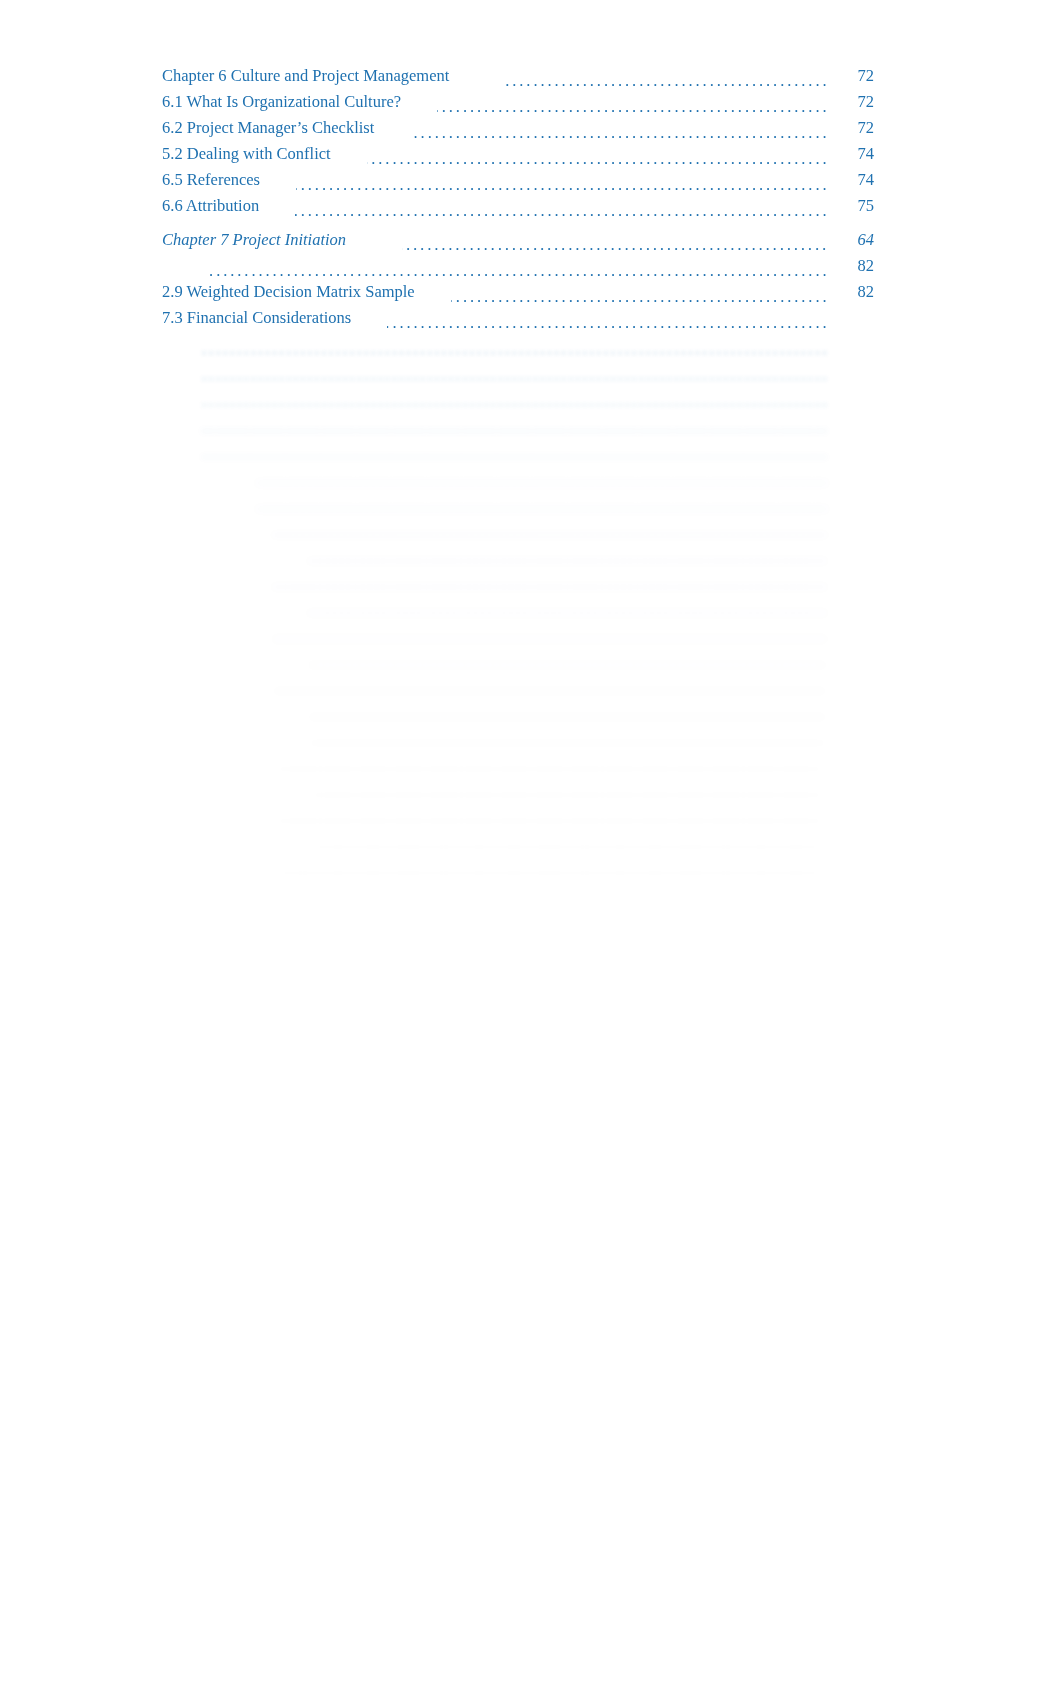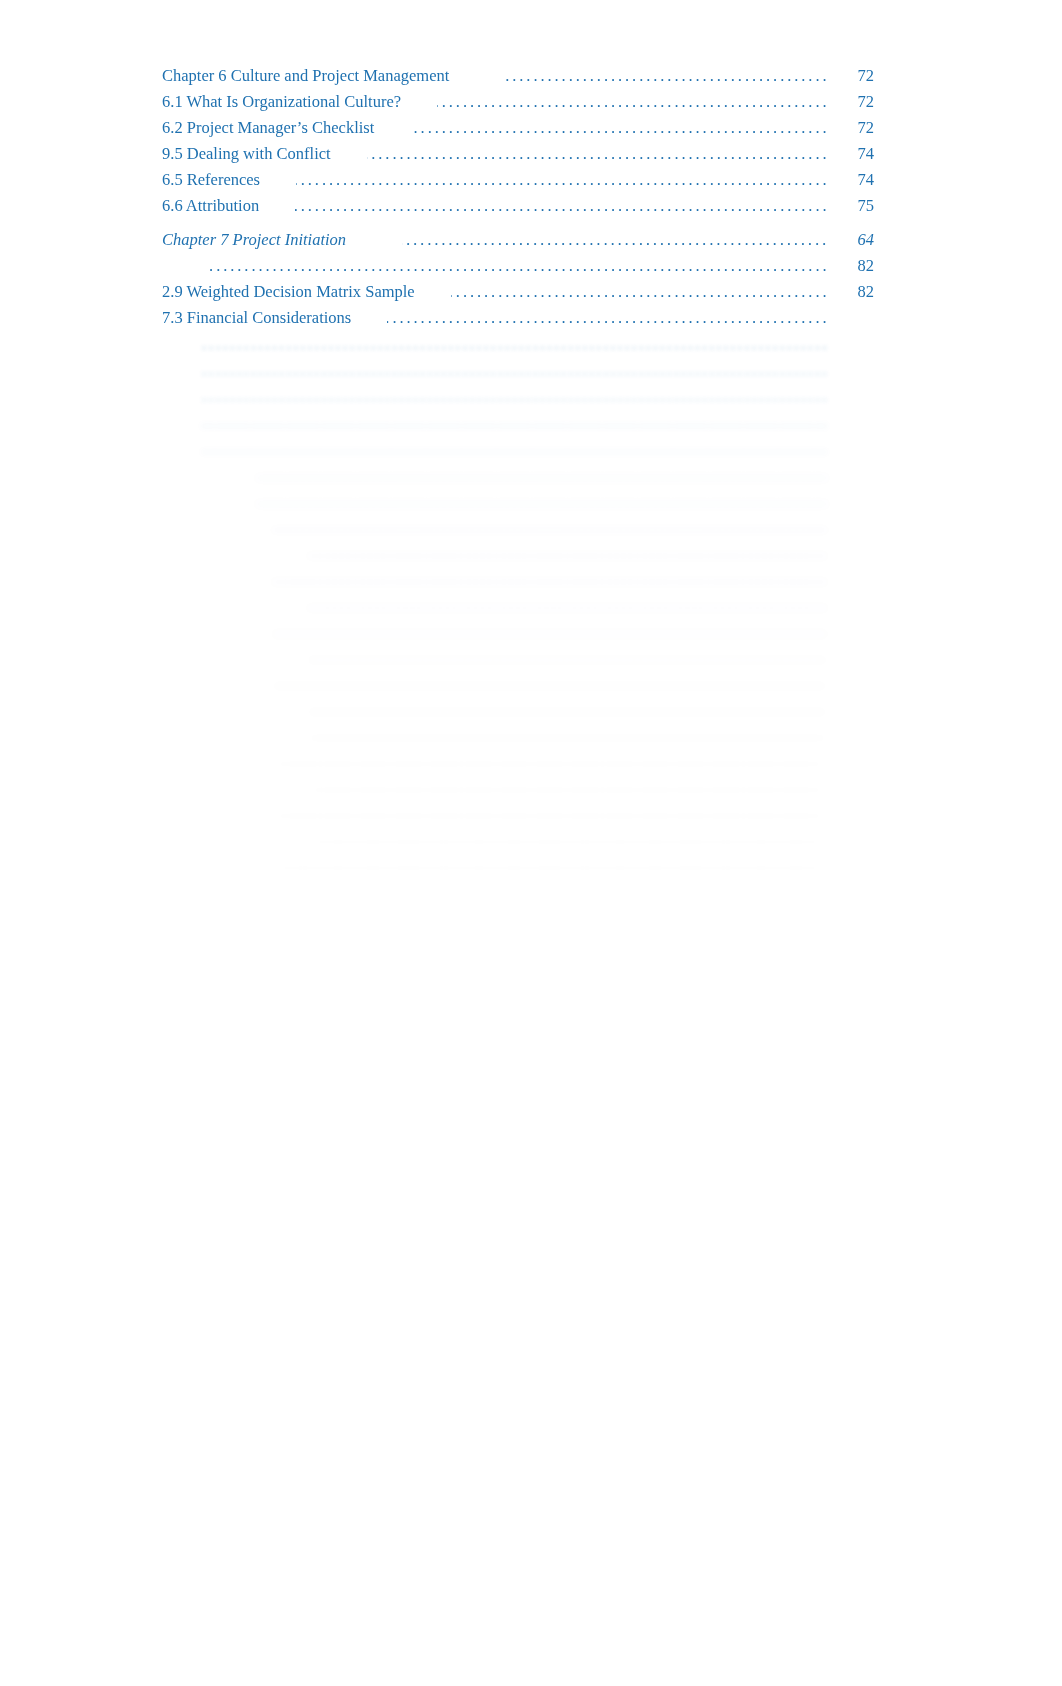--- a/index.html
+++ b/index.html
@@ -21,21 +21,21 @@
   #toc {
     position: absolute;
     left: 162px;
     top: 63px;
     width: 712px;
   }
 
   
   .toc-row {
     display: flex;
-    align-items: center;
+    align-items: flex-end;
     width: 100%;
     height: 26px;
     line-height: 26px;
     color: #1f71b0;
     font-size: 16.5px;
     white-space: nowrap;
   }
   .toc-row .label {
     flex: 0 0 auto;
     padding-right: 8px;
@@ -91,21 +91,21 @@
         <span class="label">6.1 What Is Organizational Culture?</span>
         <span class="leader"></span>
         <span class="page">72</span>
       </div>
       <div class="toc-row lvl-0 tab-mid">
         <span class="label">6.2 Project Manager’s Checklist</span>
         <span class="leader"></span>
         <span class="page">72</span>
       </div>
       <div class="toc-row lvl-0 tab-mid">
-        <span class="label">9.5 Dealing with Conflict</span>
+        <span class="label">5.2 Dealing with Conflict</span>
         <span class="leader"></span>
         <span class="page">74</span>
       </div>
       <div class="toc-row lvl-0 tab-mid">
         <span class="label">6.5 References</span>
         <span class="leader"></span>
         <span class="page">74</span>
       </div>
       <div class="toc-row lvl-0 tab-mid">
         <span class="label">6.6 Attribution</span>

